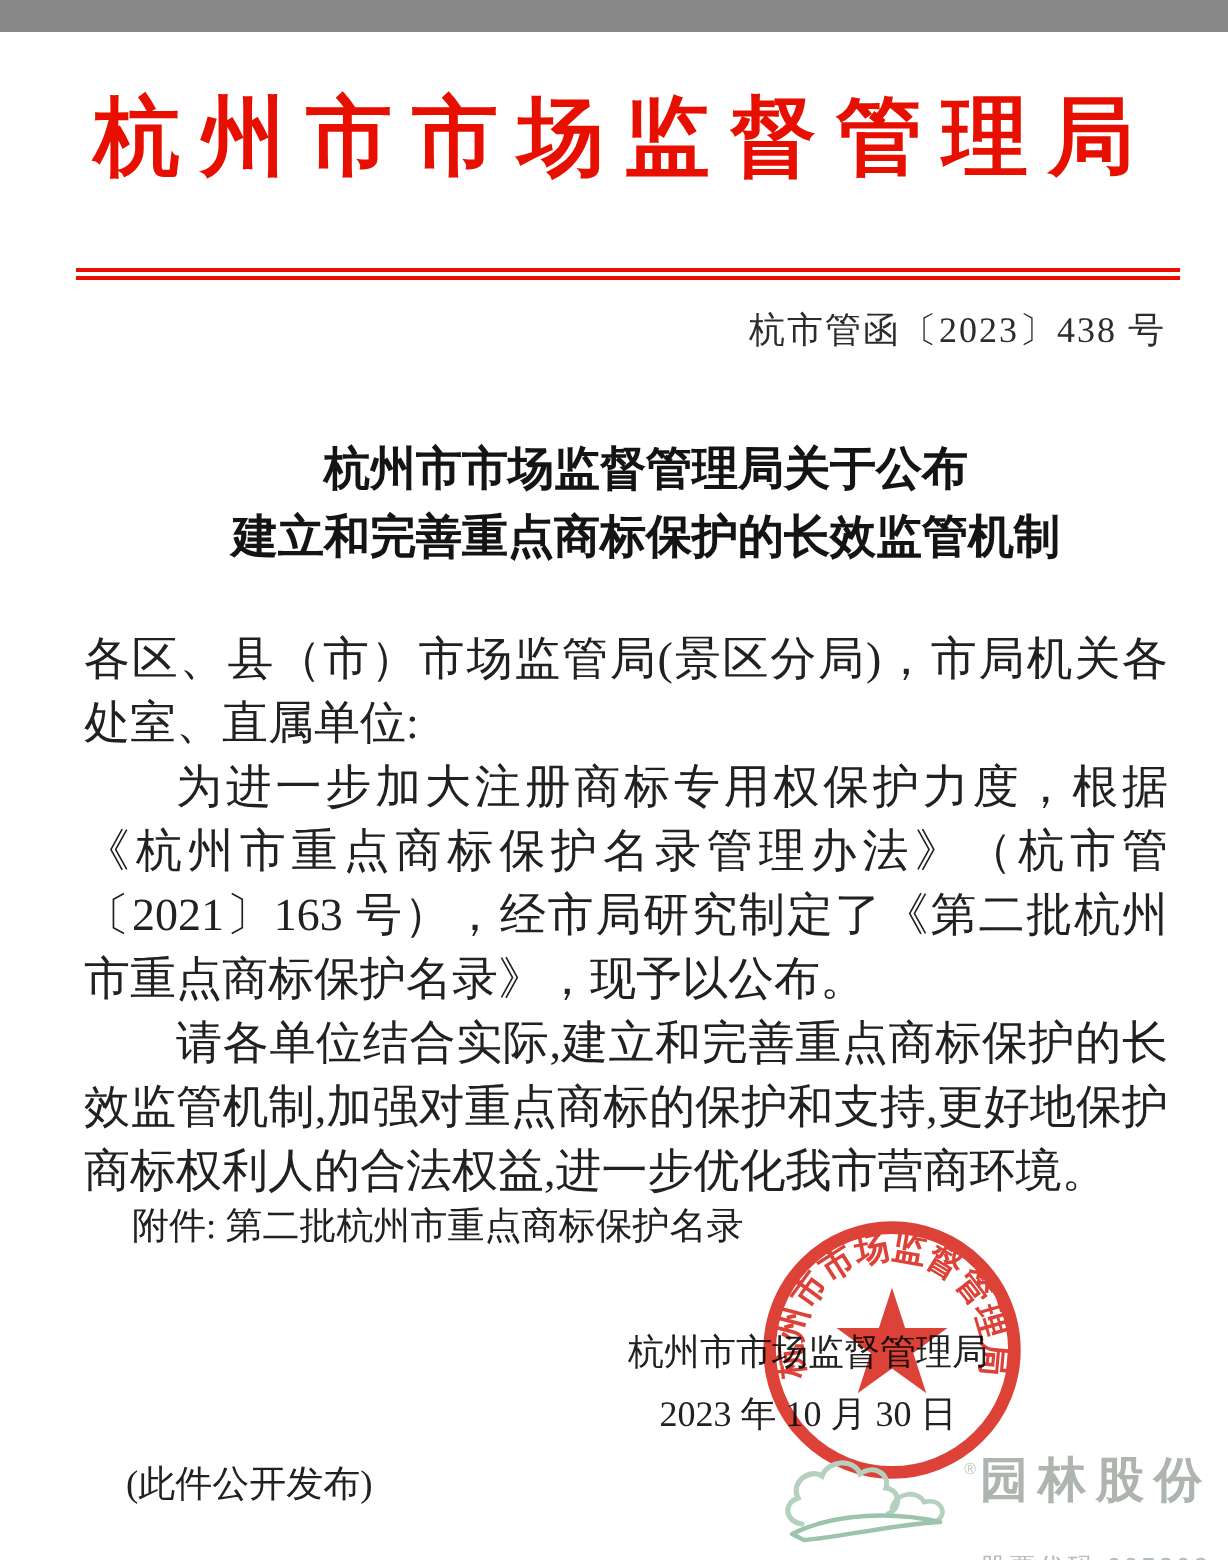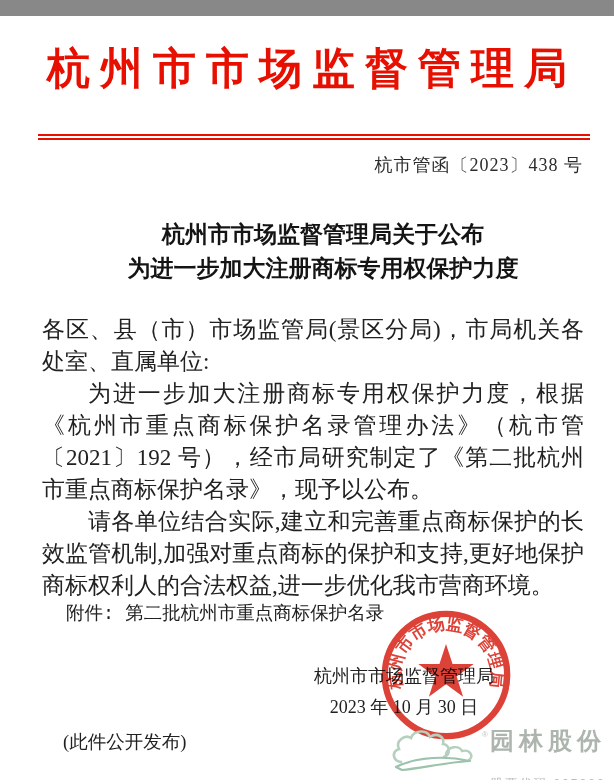--- a/index.html
+++ b/index.html
@@ -41,21 +41,21 @@
   
   .body-text{
     position:absolute;top:298px;left:42px;right:30px;
     font-size:23px;line-height:32px;
     text-align:justify;
   }
   .body-text p{margin:0;}
   .body-text p.indent{text-indent:2em;}
   .attachment-line{
     position:absolute;top:584px;left:42px;right:30px;
-    font-size:18.5px;text-indent:1.3em;margin:0;font-family:Liberation Mono, monospace;
+    font-size:18.5px;text-indent:1.3em;margin:0;
   }
   
   .signature-block{
     position:absolute;top:645px;right:110px;width:200px;
     text-align:center;font-size:18px;line-height:31px;
     color:#212121;
   }
   
   .seal{
     position:absolute;left:378px;top:591px;
@@ -90,26 +90,26 @@
 <body>
 
 <div class="page">
 
   <div class="agency-name">杭州市市场监督管理局</div>
   <div class="red-rule"></div>
   <div class="doc-number">杭市管函〔2023〕438 号</div>
 
   <h1 class="doc-title">
     <span>杭州市市场监督管理局关于公布</span><br>
-    <span>为进一步加大注册商标专用权保护力度</span>
+    <span>建立和完善重点商标保护的长效监管机制</span>
   </h1>
 
   <div class="body-text">
     <p>各区、县（市）市场监管局(景区分局)，市局机关各处室、直属单位:</p>
-    <p class="indent">为进一步加大注册商标专用权保护力度，根据《杭州市重点商标保护名录管理办法》（杭市管〔2021〕192 号），经市局研究制定了《第二批杭州市重点商标保护名录》，现予以公布。</p>
+    <p class="indent">为进一步加大注册商标专用权保护力度，根据《杭州市重点商标保护名录管理办法》（杭市管〔2021〕163 号），经市局研究制定了《第二批杭州市重点商标保护名录》，现予以公布。</p>
     <p class="indent">请各单位结合实际,建立和完善重点商标保护的长效监管机制,加强对重点商标的保护和支持,更好地保护商标权利人的合法权益,进一步优化我市营商环境。</p>
   </div>
 
   <p class="attachment-line">附件: 第二批杭州市重点商标保护名录</p>
 
   <div class="signature-block">
     <div>杭州市市场监督管理局</div>
     <div>2023 年 10 月 30 日</div>
   </div>
 

